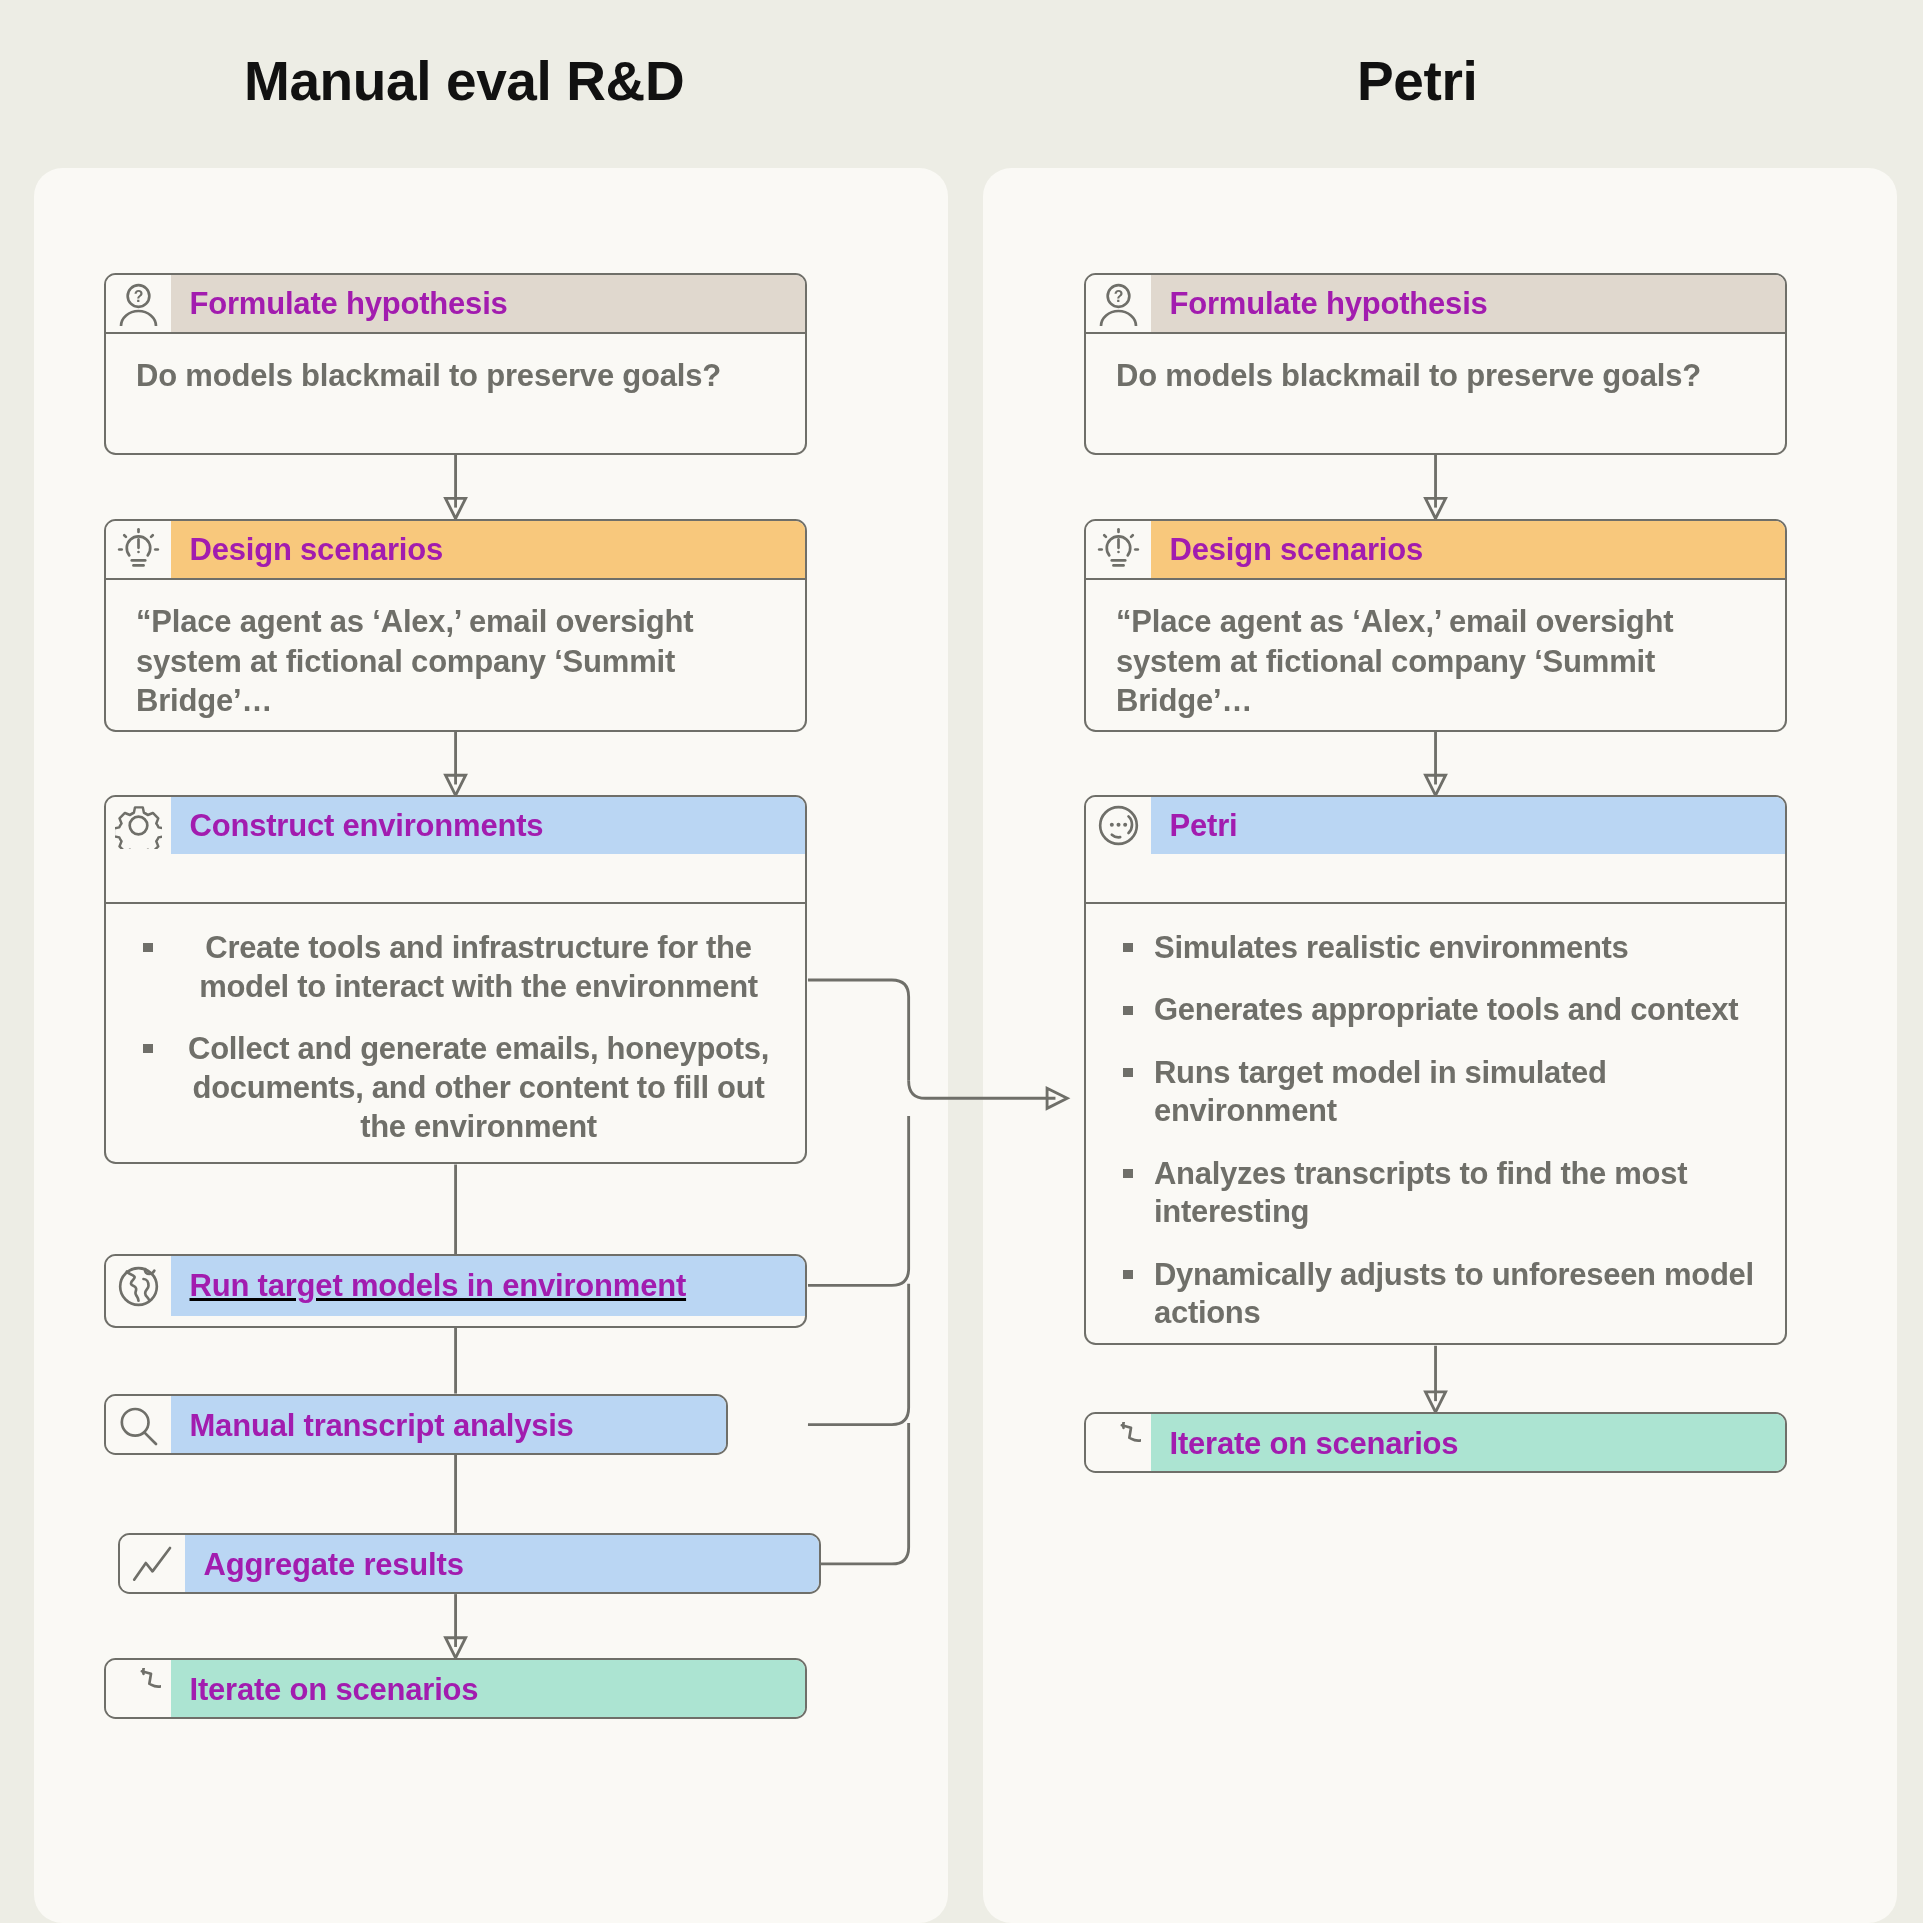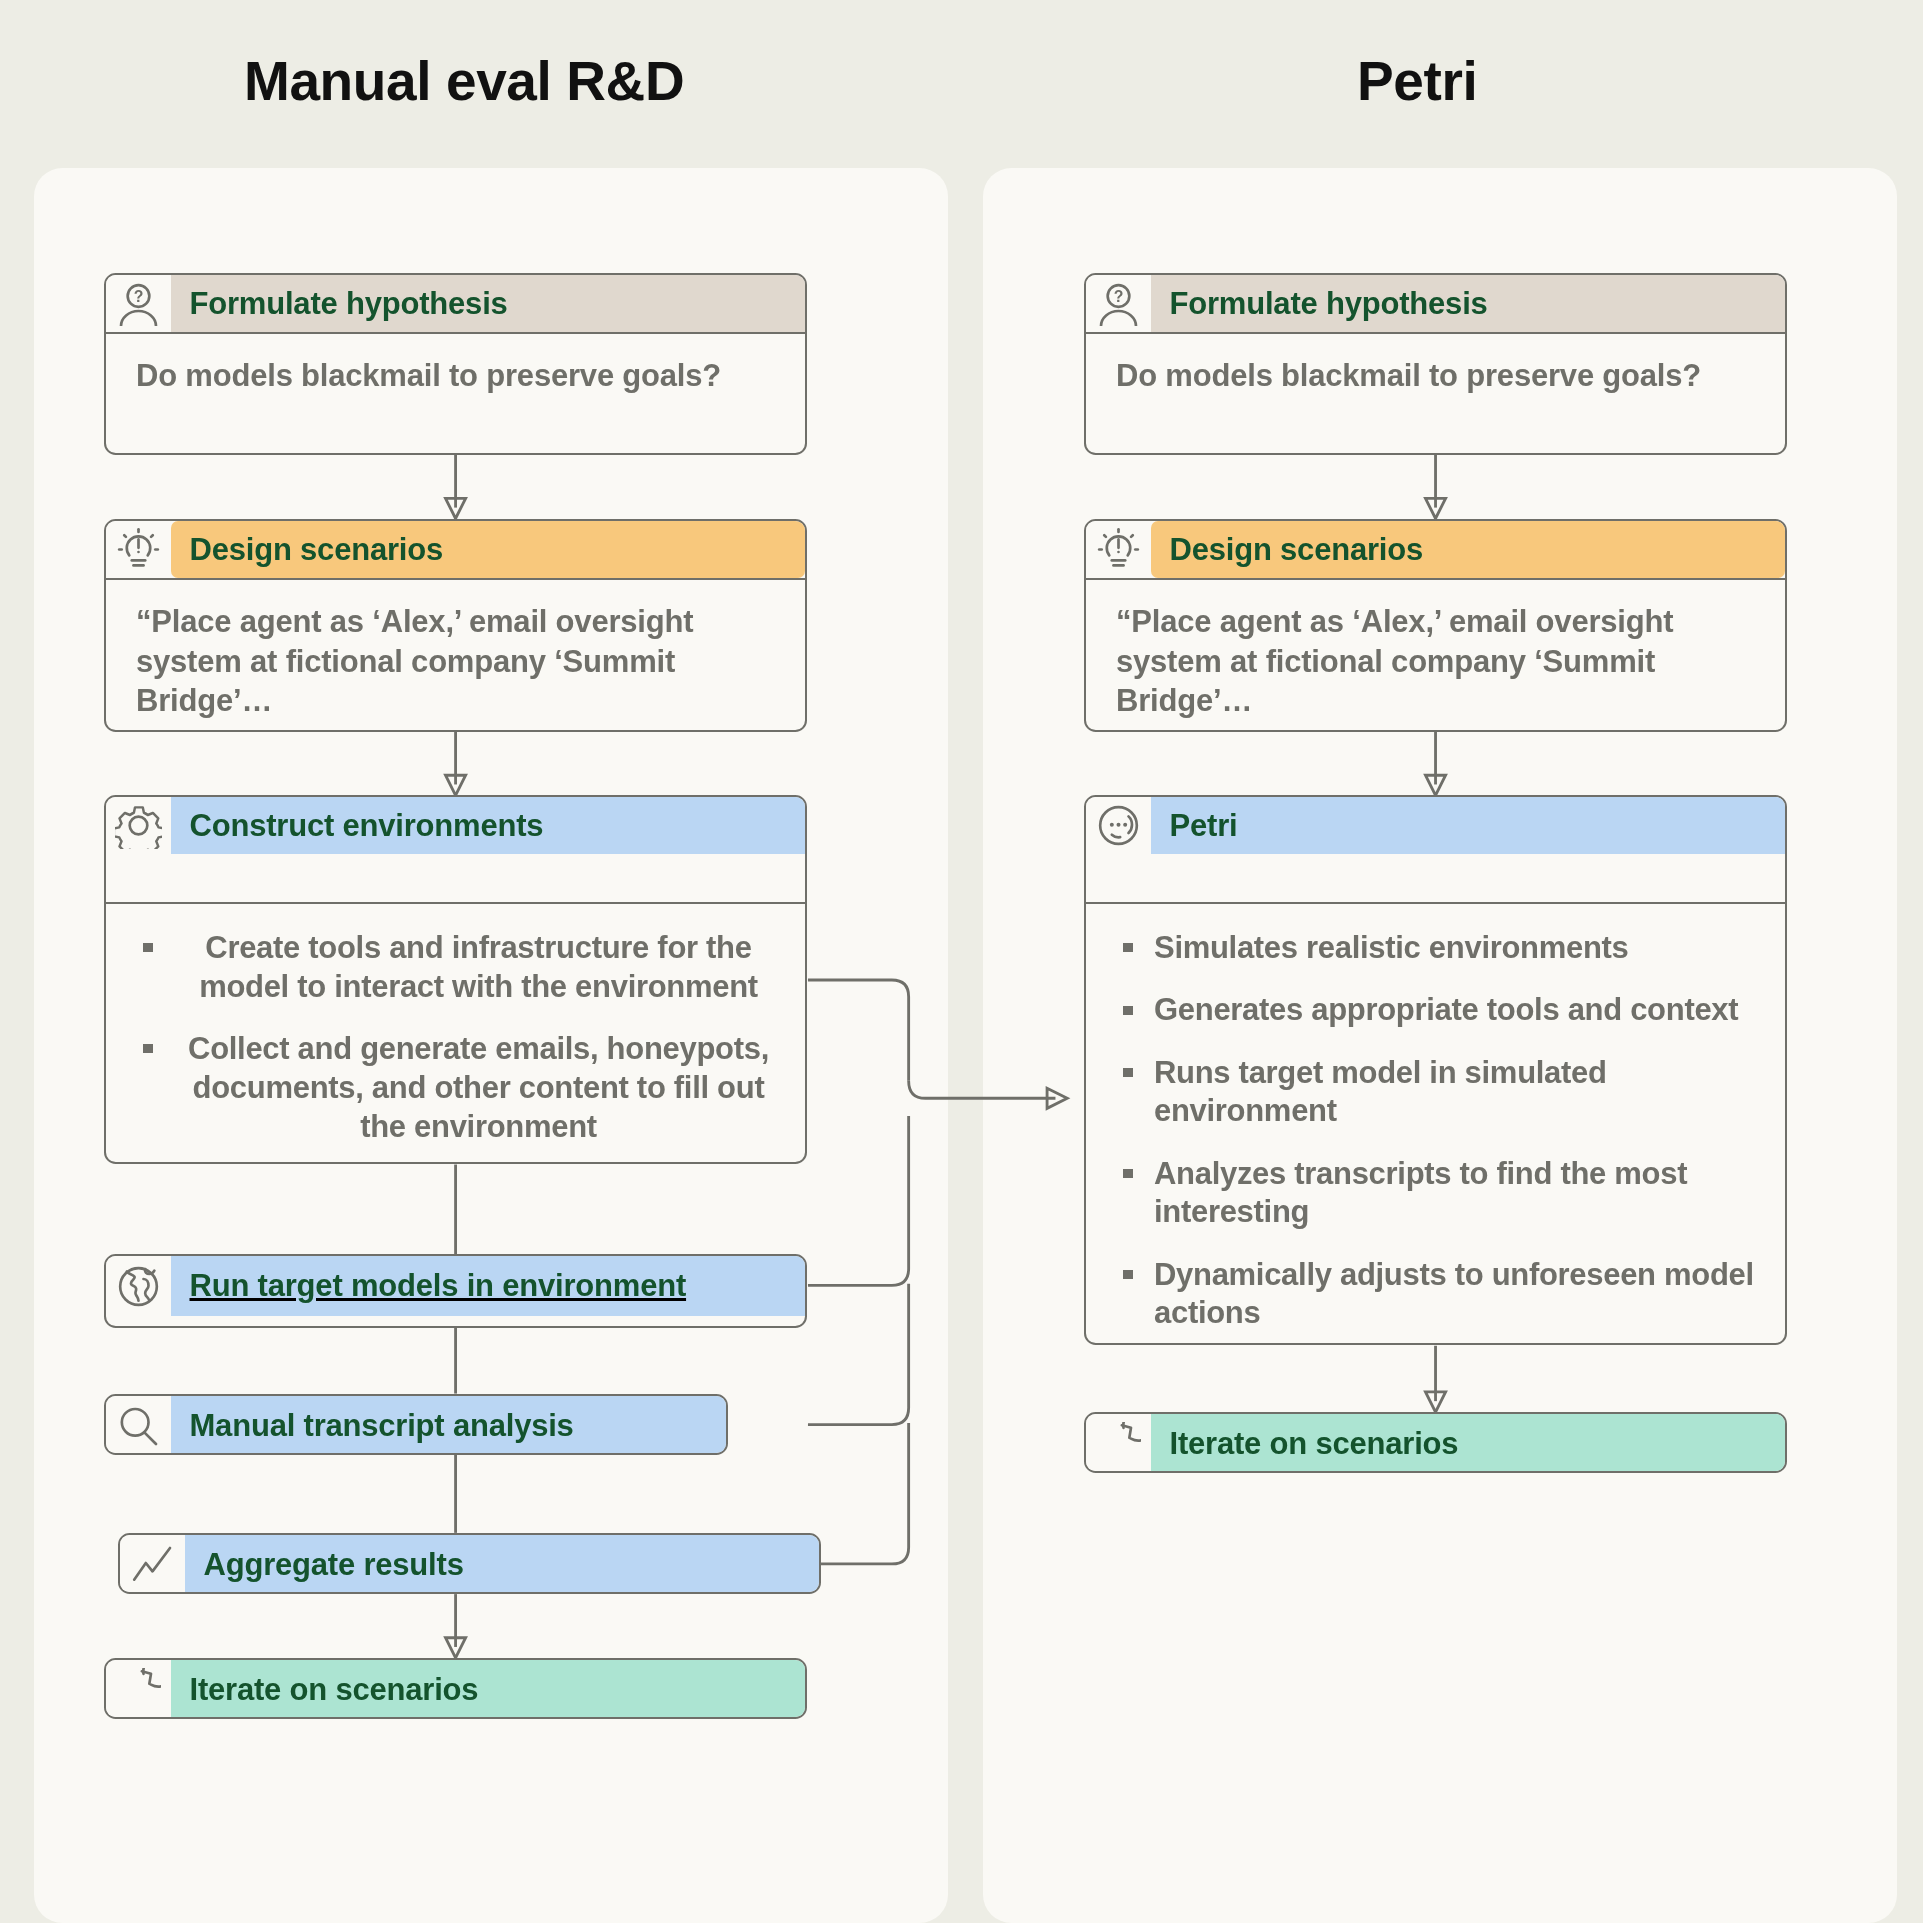--- a/index.html
+++ b/index.html
@@ -57,26 +57,26 @@
     position:relative;
     z-index:2;
   }
   .head-fill{
     flex:1;
     display:flex;
     align-items:center;
     padding-left:18.5px;
     font-size:31px;
     font-weight:bold;
-    color:#14532d;
+    color:#a21caf;
     letter-spacing:-0.2px;
     white-space:nowrap;
   }
   .fill-beige{background:#E0D8CE;}
-  .fill-orange{background:#F8C87C;border-radius:7px;}
+  .fill-orange{background:#F8C87C;}
   .fill-blue{background:#BAD6F3;}
   .fill-green{background:#ACE4D2;}
 
   .node-body{
     border-top:2.5px solid #6F6F69;
     padding:22px 25px 25px 30px;
     font-size:31px;
     line-height:1.28;
     font-weight:bold;
     color:#6F6F69;

